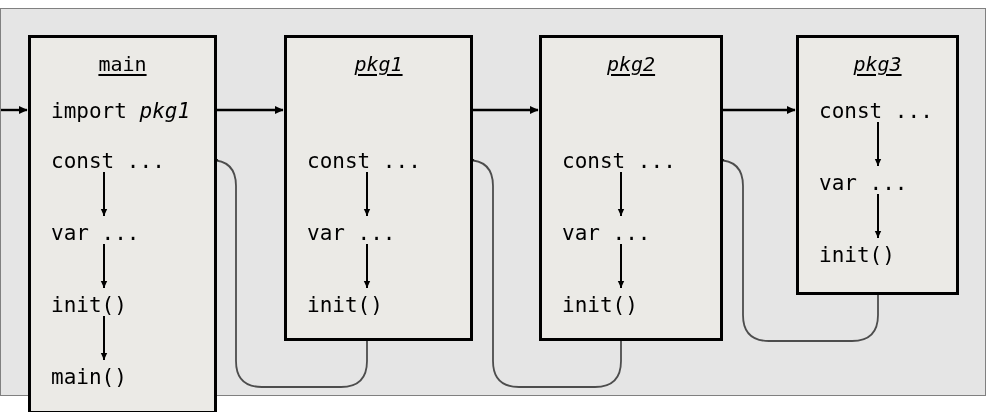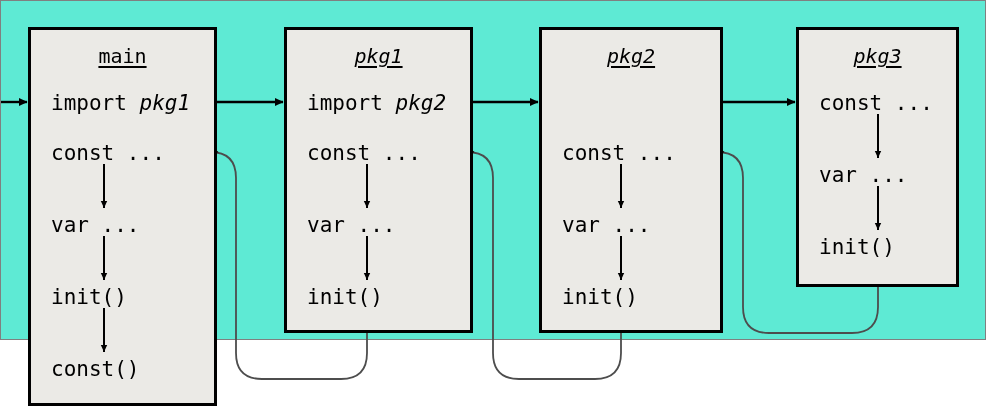--- a/index.html
+++ b/index.html
@@ -4,24 +4,25 @@
 <style>
   html,body{margin:0;padding:0;}
   body{
     width:986px;height:412px;
     background:#ffffff;
     font-family:"DejaVu Sans Mono","Liberation Mono",monospace;
     overflow:hidden;
   }
   #stage{
     position:relative;
-    width:986px;height:340px;
-    background:#5eead4;
+    width:986px;height:388px;
+    background:#e5e5e5;
     box-sizing:border-box;
     border:1px solid #808080;
+    margin-top:8px;
   }
   #stage > svg{position:absolute;left:0;top:0;}
   .pkg-box{
     position:absolute;
     background:#ebeae6;
     border:3px solid #000000;
     box-sizing:border-box;
   }
   .pkg-title{
     position:absolute;
@@ -71,25 +72,24 @@
       </g>
   </svg>
 
   <div id="boxes" style="position:absolute;left:0;top:0;width:986px;height:412px;z-index:2;">
       <div class="pkg-box" style="left: 27px; top: 26px; width: 189px; height: 379px; background: rgb(235, 234, 230); border-color: rgb(0, 0, 0);">
         <div class="pkg-title" style="top: 14px;">main</div>
         <div class="pkg-line" style="left: 20px; top: 61px;"><span>import </span><span class="em">pkg1</span></div>
         <div class="pkg-line" style="left: 20px; top: 111px;"><span>const ...</span></div>
         <div class="pkg-line" style="left: 20px; top: 183px;"><span>var ...</span></div>
         <div class="pkg-line" style="left: 20px; top: 255px;"><span>init()</span></div>
-        <div class="pkg-line" style="left: 20px; top: 327px;"><span>const()</span></div>
+        <div class="pkg-line" style="left: 20px; top: 327px;"><span>main()</span></div>
       </div>
       <div class="pkg-box" style="left: 283px; top: 26px; width: 189px; height: 306px; background: rgb(235, 234, 230); border-color: rgb(0, 0, 0);">
         <div class="pkg-title ital" style="top: 14px;">pkg1</div>
-        <div class="pkg-line" style="left: 20px; top: 61px;"><span>import </span><span class="em">pkg2</span></div>
         <div class="pkg-line" style="left: 20px; top: 111px;"><span>const ...</span></div>
         <div class="pkg-line" style="left: 20px; top: 183px;"><span>var ...</span></div>
         <div class="pkg-line" style="left: 20px; top: 255px;"><span>init()</span></div>
       </div>
       <div class="pkg-box" style="left: 538px; top: 26px; width: 184px; height: 306px; background: rgb(235, 234, 230); border-color: rgb(0, 0, 0);">
         <div class="pkg-title ital" style="top: 14px;">pkg2</div>
         <div class="pkg-line" style="left: 20px; top: 111px;"><span>const ...</span></div>
         <div class="pkg-line" style="left: 20px; top: 183px;"><span>var ...</span></div>
         <div class="pkg-line" style="left: 20px; top: 255px;"><span>init()</span></div>
       </div>

